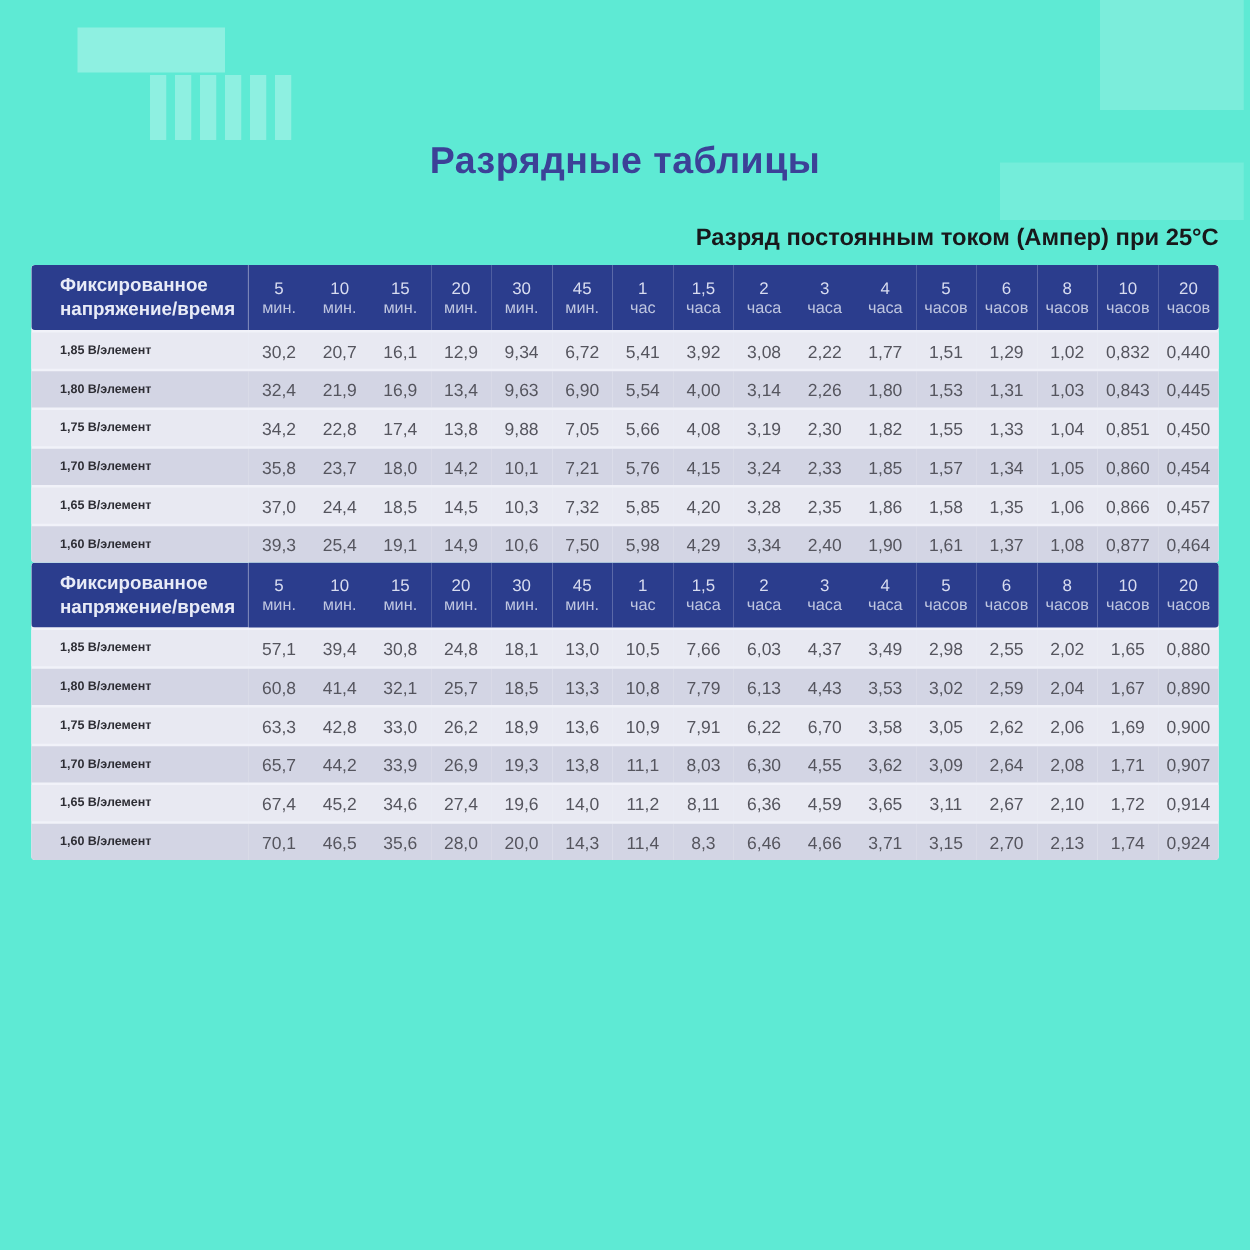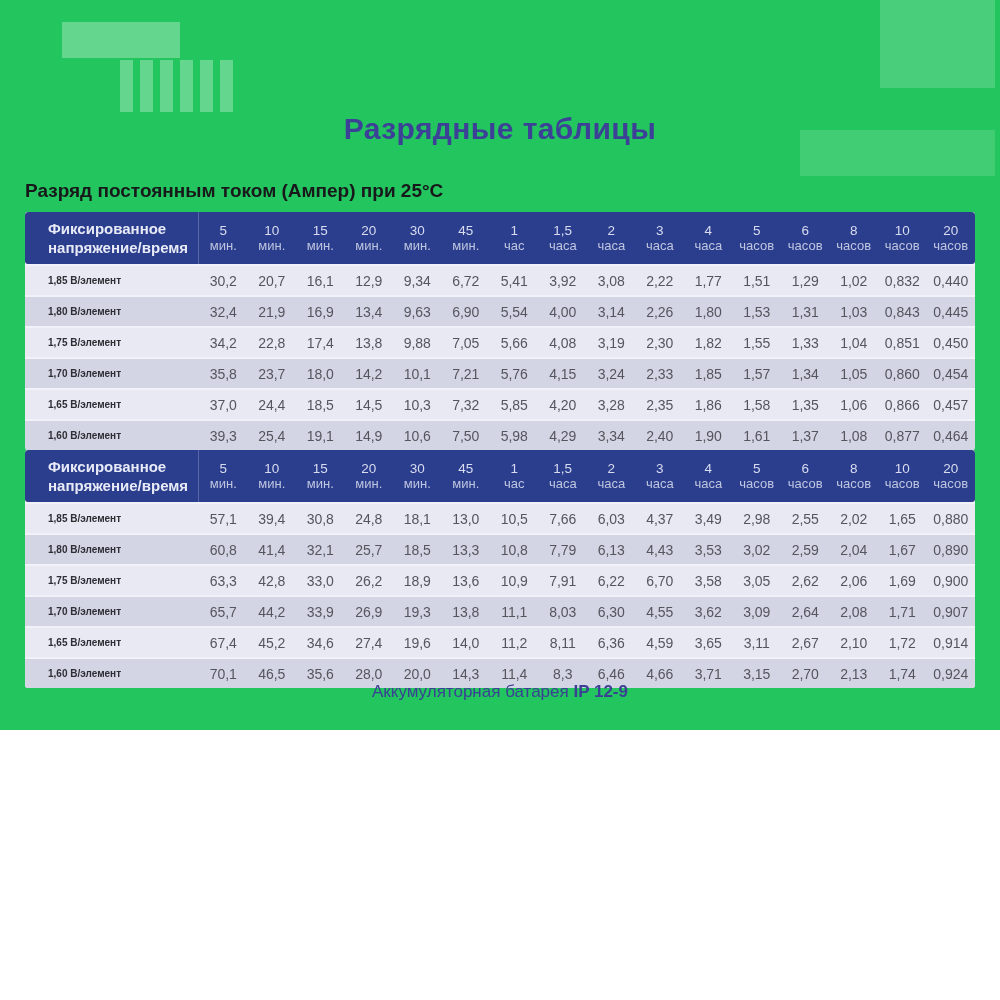--- a/index.html
+++ b/index.html
@@ -1,19 +1,19 @@
 <!DOCTYPE html>
 <html lang="ru"><head>
 <meta charset="utf-8">
 <style>
   html,body{margin:0;padding:0;}
   .page{
     position:relative;
-    width:1000px;height:730px;
-    background:#22c55e;
+    width:1000px;height:1000px;
+    background:#5eead4;
     font-family:"Liberation Sans", sans-serif;
     overflow:hidden;
   }
   
   .wm{position:absolute;background:rgba(255,255,255,0.30);}
   .wm-bar{width:13px;height:52px;}
   .page-title{
     margin:0;
     padding-top:112px;
     text-align:center;
@@ -21,20 +21,21 @@
     font-weight:600;
     letter-spacing:0.4px;
     color:#3c4197;
   }
   .section{margin:0 25px;}
   .section-heading{
     margin:34px 0 10px 0;
     font-size:19px;
     font-weight:700;
     color:#18181b;
+    text-align:right;
   }
   .section:nth-of-type(2) .section-heading{margin-top:28px;}
   .table-wrap{
     width:950px;
     border-radius:3px;
     overflow:hidden;
     background:#f1f2f9;
   }
   table{
     width:950px;
@@ -484,17 +485,14 @@
               <td>2,70</td>
               <td>2,13</td>
               <td>1,74</td>
               <td>0,924</td>
             </tr>
           </tbody>
       </table>
     </div>
   </section>
 
-  <div class="footer">
-    <span>Аккумуляторная батарея </span><b>IP 12-9</b>
-  </div>
 
 </div>
 
 </body></html>

